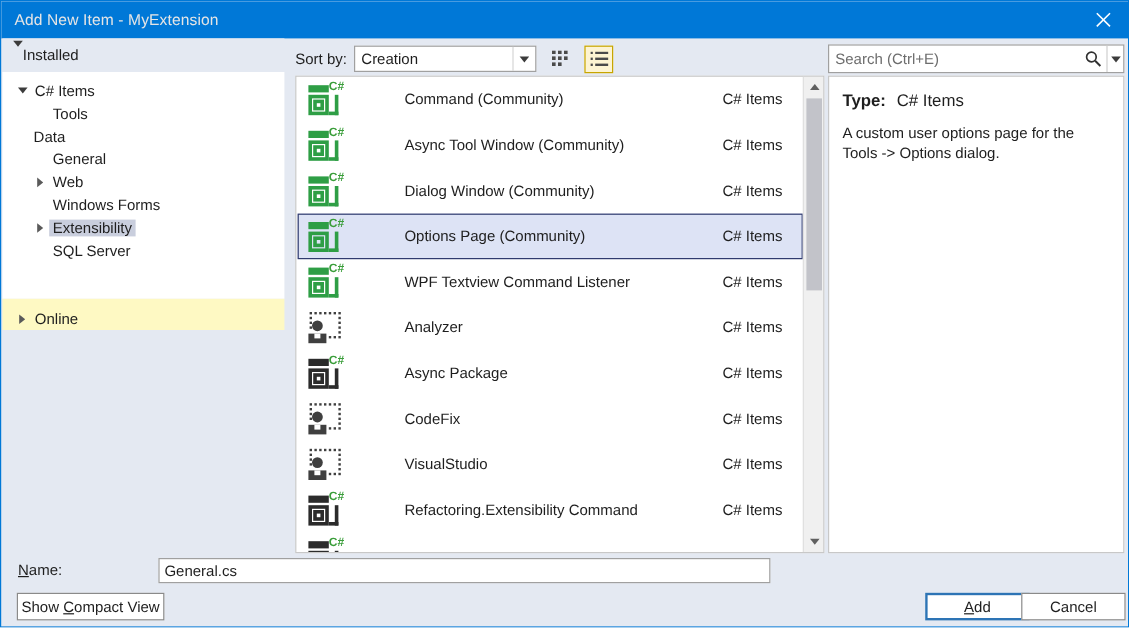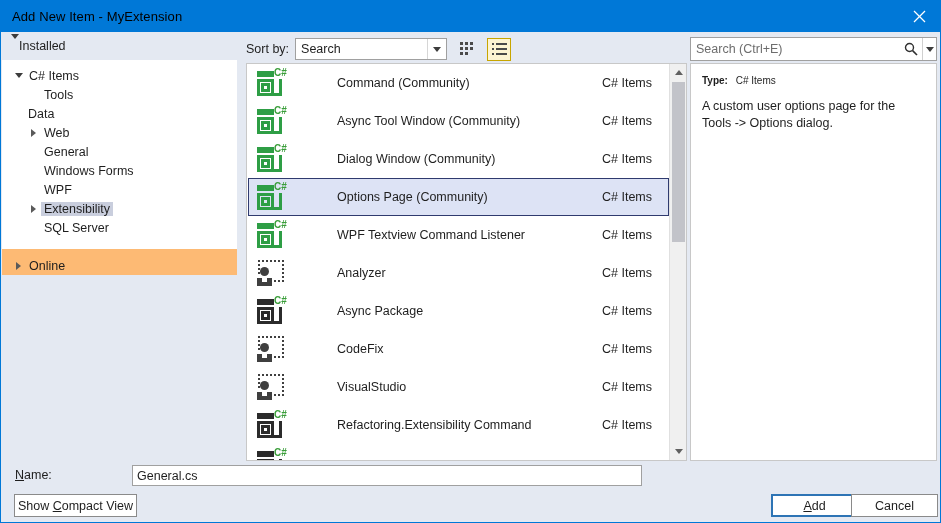--- a/index.html
+++ b/index.html
@@ -20,21 +20,21 @@
   }
 
   
   #titlebar {
     position: absolute; left: 0; top: 0;
     width: 941px; height: 31px;
     background: #0078d7;
     display: flex; align-items: center;
   }
   #title-text {
-    color: #000000;
+    color: #e5e5e5;
     font-size: 13px;
     margin-left: 11px;
     letter-spacing: .1px;
     white-space: nowrap;
   }
   #close-btn {
     position: absolute; right: 0; top: 0;
     width: 46px; height: 31px;
     display: flex; align-items: center; justify-content: center;
     cursor: pointer;
@@ -68,21 +68,21 @@
   }
   .tree-row .twisty {
     width: 15px; min-width: 15px;
     display: flex; align-items: center; justify-content: center;
   }
   .tree-row .tlabel { padding: 0 3px; }
   .tree-row.selected .tlabel { background: #c9cedd; }
   #online-section {
     height: auto;
     padding-top: 7px;
-    background: #fdba74;
+    background: #fef9c3;
   }
   .arrow-down { width:0;height:0;border-left:4px solid transparent;border-right:4px solid transparent;border-top:5px solid #3c3c3c; }
   .arrow-right-hollow { width:0;height:0;border-top:4px solid transparent;border-bottom:4px solid transparent;border-left:5px solid transparent; position:relative; }
   .arrow-right-hollow::before {
     content:''; position:absolute; left:-5px; top:-4px;
     width:0;height:0;border-top:4px solid transparent;border-bottom:4px solid transparent;border-left:5px solid #5a5a5a;
   }
 
   
   #sortbar {
@@ -248,21 +248,21 @@
     cursor: pointer;
   }
   #detail-pane {
     position: absolute; left: 689px; top: 62px;
     width: 247px; height: 398px;
     background: #ffffff;
     border: 1px solid #c8c8c8;
     padding: 11px 10px 0 11px;
     overflow: hidden;
   }
-  #detail-type { font-size: 10px; margin-bottom: 12px; white-space: nowrap; }
+  #detail-type { font-size: 14px; margin-bottom: 12px; white-space: nowrap; }
   #detail-type b { font-weight: bold; }
   #detail-desc { font-size: 12.5px; line-height: 17px; }
 
   
   #name-label {
     position: absolute; left: 14px; top: 467px;
     font-size: 12.5px;
   }
   #name-input {
     position: absolute; left: 131px; top: 464px;
@@ -334,40 +334,36 @@
         <span class="twisty"></span>
         <span class="tlabel">Tools</span>
       </div>
 
       <div class="tree-row" style="padding-left:8px">
         <span class="twisty"></span>
         <span class="tlabel">Data</span>
       </div>
 
       <div class="tree-row" style="padding-left:24px">
+        <span class="twisty"></span>
+        <span class="tlabel">General</span>
+      </div>
+
+      <div class="tree-row" style="padding-left:24px">
         <span class="twisty">
             <span class="arrow-right-hollow"></span>
           </span>
         <span class="tlabel">Web</span>
       </div>
 
       <div class="tree-row" style="padding-left:24px">
         <span class="twisty"></span>
-        <span class="tlabel">General</span>
-      </div>
-
-      <div class="tree-row" style="padding-left:24px">
-        <span class="twisty"></span>
         <span class="tlabel">Windows Forms</span>
       </div>
 
-      <div class="tree-row" style="padding-left:24px">
-        <span class="twisty"></span>
-        <span class="tlabel">WPF</span>
-      </div>
 
       <div class="tree-row selected" style="padding-left:24px">
         <span class="twisty">
             <span class="arrow-right-hollow"></span>
           </span>
         <span class="tlabel">Extensibility</span>
       </div>
 
       <div class="tree-row" style="padding-left:24px">
         <span class="twisty"></span>
@@ -381,21 +377,21 @@
             <span class="arrow-right-hollow"></span>
           </span>
         <span class="tlabel">Online</span>
       </div>
     </div>
   </div>
 
   <div id="sortbar">
     <span id="sort-label">Sort by:</span>
     <div id="sort-select">
-      <span class="sel-value">Search</span>
+      <span class="sel-value">Creation</span>
       <span class="sel-arrow">
           <span class="arrow-down"></span>
         </span>
     </div>
 
     <div class="viewbtn">
       <svg width="15" height="14" viewBox="0 0 15 14" aria-hidden="true">
         <rect x="0" y="0" width="3" height="3" fill="#4a4a4a"></rect>
         <rect x="5" y="0" width="3" height="3" fill="#4a4a4a"></rect>
         <rect x="10" y="0" width="3" height="3" fill="#4a4a4a"></rect>

